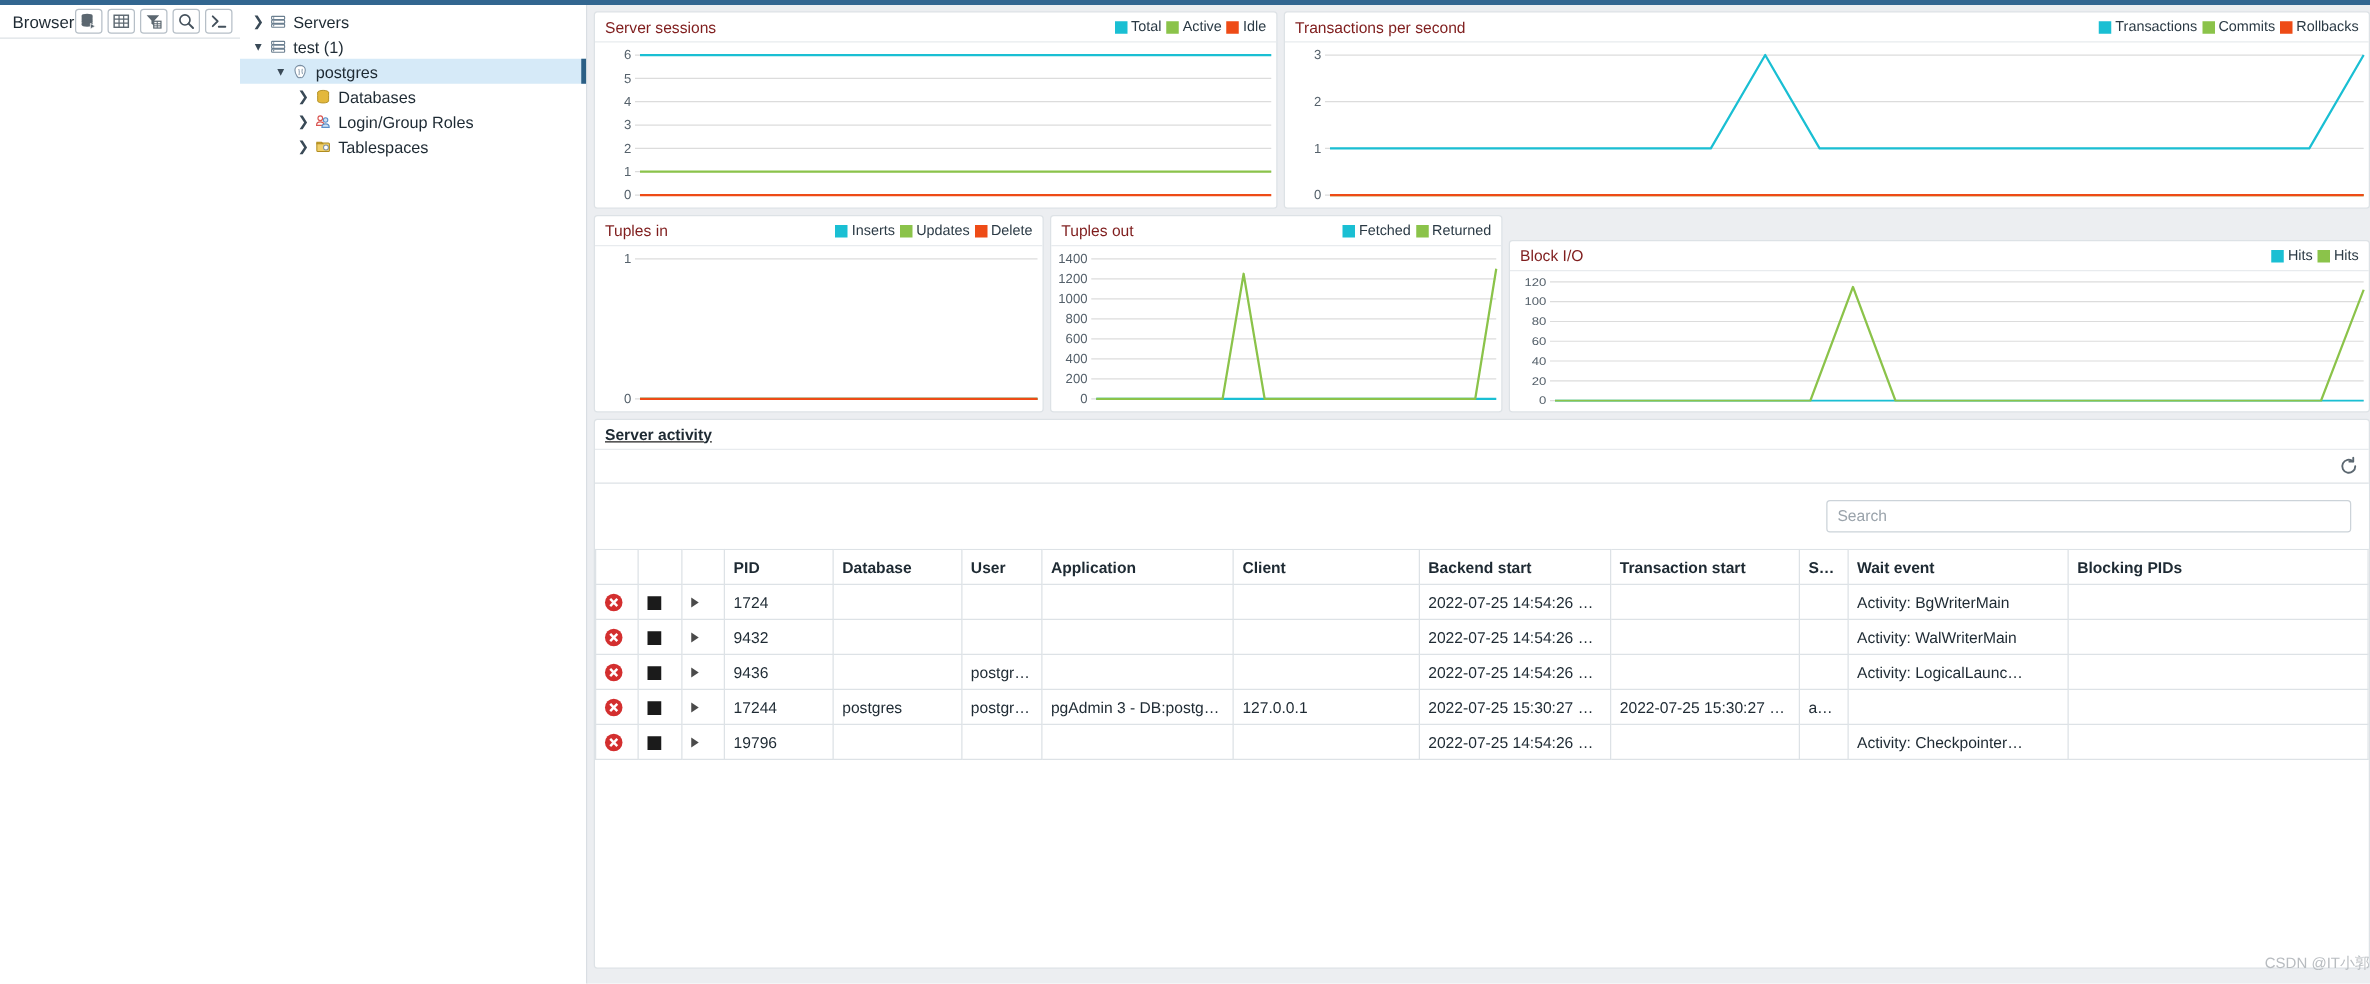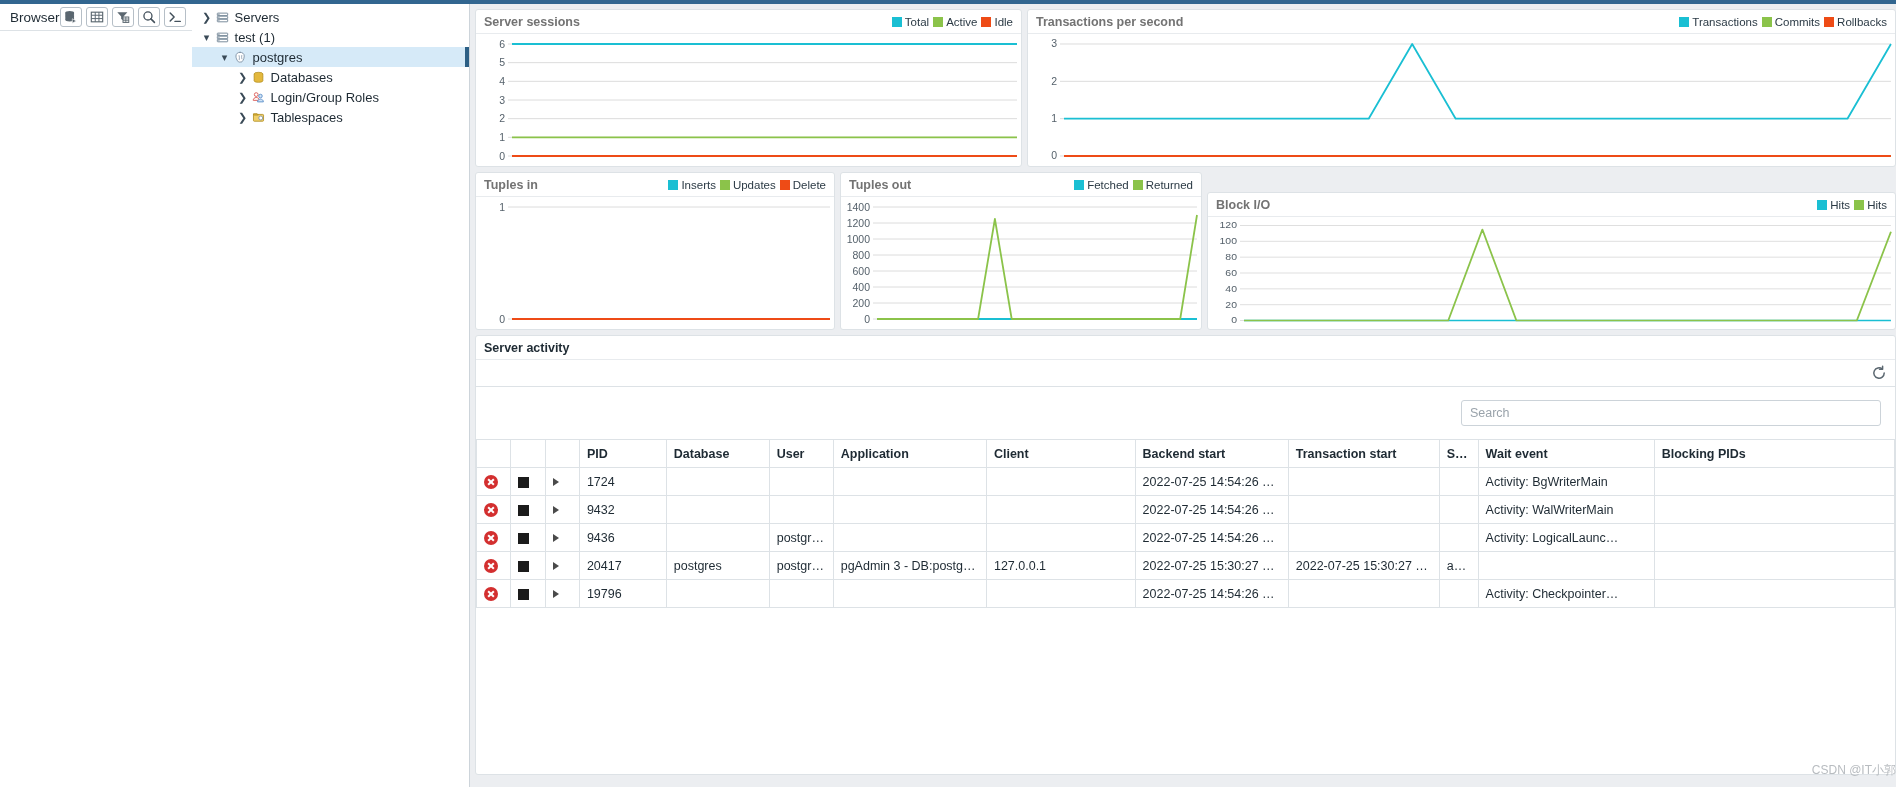--- a/index.html
+++ b/index.html
@@ -74,35 +74,35 @@
 
   .card {
     background: #fff; border: 1px solid #dde2e6; border-radius: 3px;
     display: flex; flex-direction: column;
   }
   .card-head {
     height: 24px; flex: 0 0 24px;
     display: flex; align-items: center; padding: 0 8px;
     border-bottom: 1px solid #e8ebee;
   }
-  .card-title { font-size: 12.5px; font-weight: bold; color: #737373; flex: 1 1 auto; }
+  .card-title { font-size: 12.5px; font-weight: normal; color: #7f1d1d; flex: 1 1 auto; }
   .legend { display: flex; align-items: center; gap: 4px; white-space: nowrap; }
   .legend-item { display: flex; align-items: center; gap: 3px; font-size: 11.5px; color: #2b3a45; }
   .swatch { width: 10px; height: 10px; display: inline-block; }
   .chart-wrap { flex: 1 1 auto; position: relative; overflow: hidden; }
   .chart-wrap svg { display: block; width: 100%; height: 100%; }
 
   .row1 { display: flex; gap: 5px; height: 158px; }
   .row2 { display: flex; gap: 5px; height: 158px; margin-top: 5px; }
 
   
   #activity { margin-top: 5px; background: #fff; border: 1px solid #dde2e6; border-radius: 3px;
               display: flex; flex-direction: column; height: 440px; }
   #activity-head { height: 24px; flex: 0 0 24px; display: flex; align-items: center; padding: 0 8px;
-                   border-bottom: 1px solid #e8ebee; }
+                   border-bottom: 1px solid #e8ebee; text-decoration: underline; }
   #activity-title { font-size: 12.5px; font-weight: bold; color: #1e2a33; }
   #activity-tabs { height: 27px; flex: 0 0 27px; display: flex; align-items: stretch;
                    border-bottom: 1px solid #dde2e6; padding-left: 8px; position: relative; }
   #refresh-btn { position: absolute; right: 6px; top: 3px; width: 20px; height: 20px;
                  display: flex; align-items: center; justify-content: center; cursor: pointer; }
 
   #search-row { height: 52px; flex: 0 0 52px; display: flex; align-items: center;
                 justify-content: flex-end; padding: 0 14px; background: #fff; }
   #search-input {
     width: 420px; height: 26px; border: 1px solid #ccd3d9; border-radius: 3px;
@@ -544,21 +544,21 @@
                     <td>2022-07-25 14:54:26 …</td>
                     <td></td>
                     <td></td>
                     <td>Activity: LogicalLaunc…</td>
                     <td></td>
                   </tr>
                   <tr>
                     <td class="ctl"><span class="ico-x"></span></td>
                     <td class="ctl"><span class="ico-stop"></span></td>
                     <td class="ctl"><span class="ico-play"></span></td>
-                    <td>20417</td>
+                    <td>17244</td>
                     <td>postgres</td>
                     <td>postgr…</td>
                     <td>pgAdmin 3 - DB:postg…</td>
                     <td>127.0.0.1</td>
                     <td>2022-07-25 15:30:27 …</td>
                     <td>2022-07-25 15:30:27 …</td>
                     <td>acti…</td>
                     <td></td>
                     <td></td>
                   </tr>

